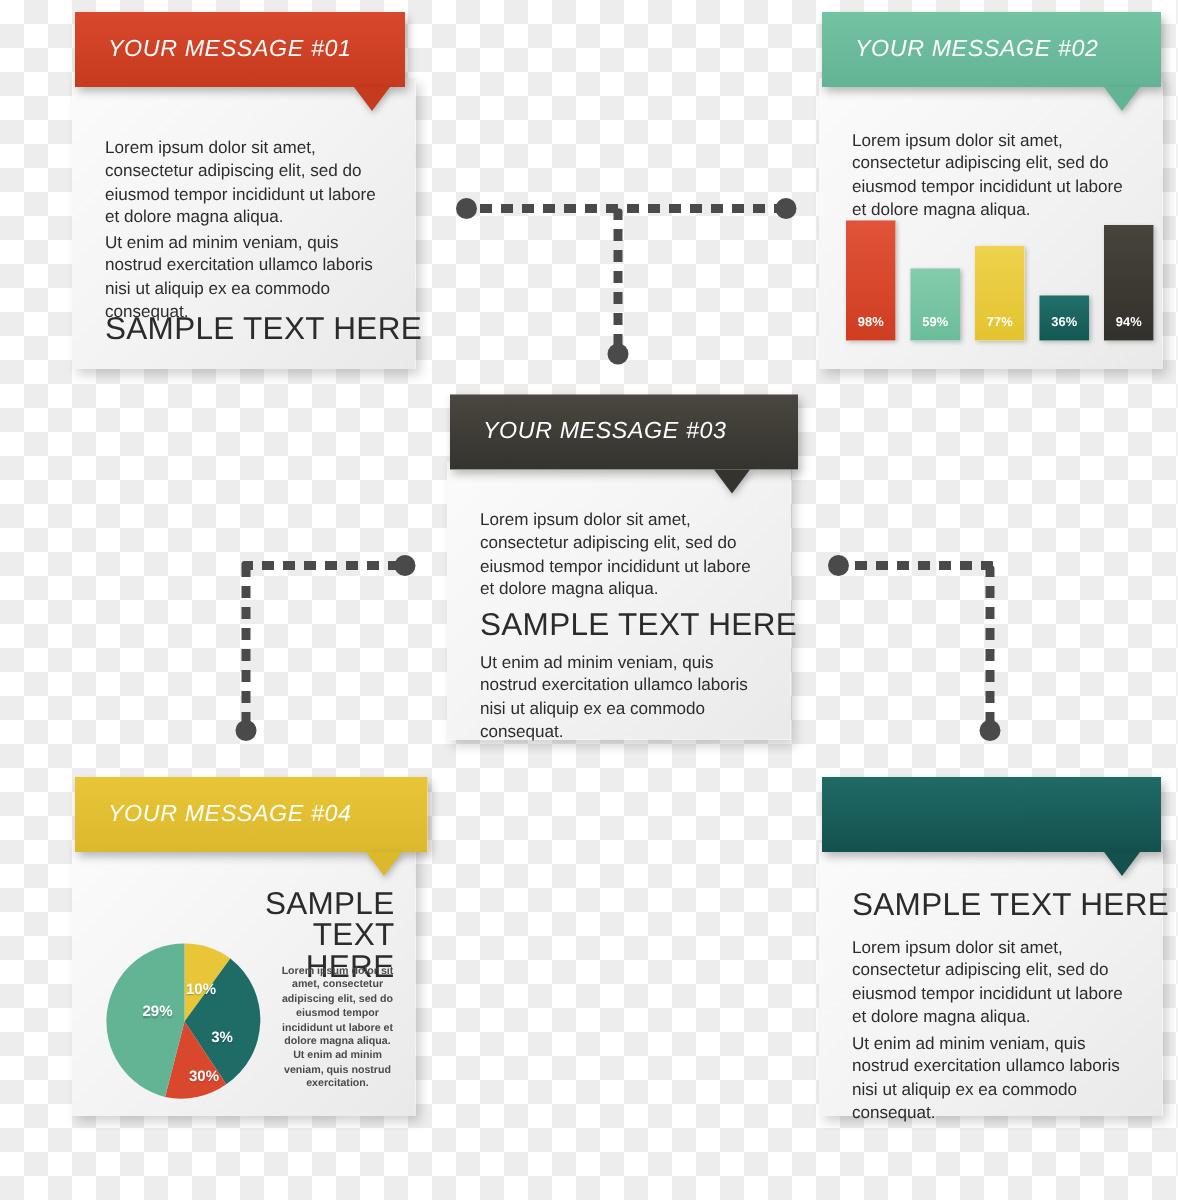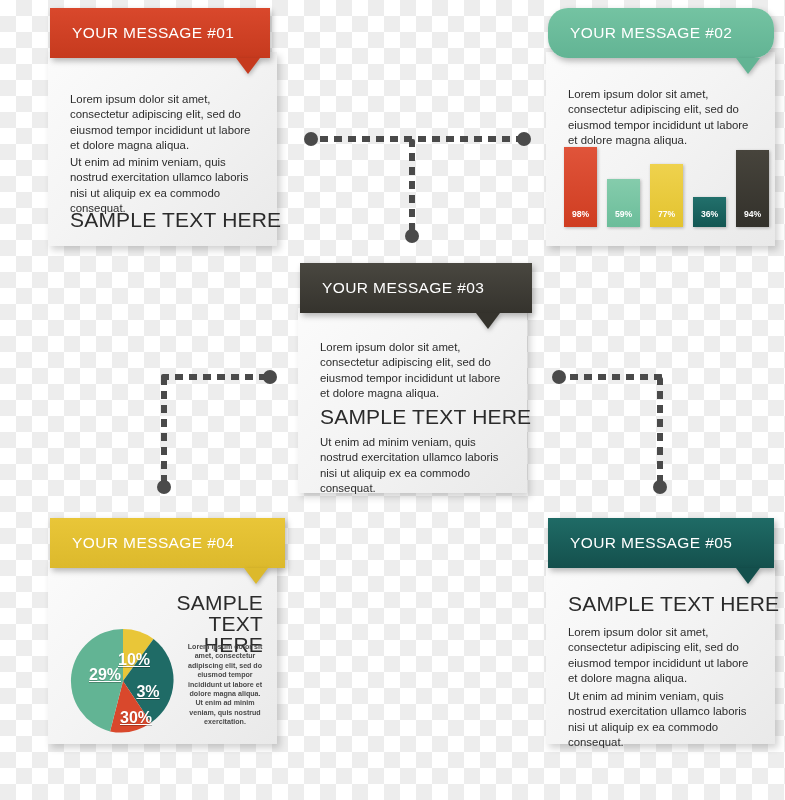--- a/index.html
+++ b/index.html
@@ -33,20 +33,21 @@
     position: absolute;
     background: linear-gradient(135deg, #fbfbfb 0%, #f4f4f4 45%, #e9e9e9 100%);
     box-shadow: 3px 4px 7px rgba(0,0,0,0.18);
   }
   .card-header {
     position: absolute;
     color: #ffffff;
     box-shadow: 2px 3px 6px rgba(0,0,0,0.28);
     display: flex;
     align-items: center;
+    font-style: italic;
   }
   .card-header .title {
     font-size: 15.5px;
     font-weight: 400;
     letter-spacing: 0.4px;
     padding-left: 22px;
     white-space: nowrap;
   }
   .header-tail {
     position: absolute;
@@ -54,21 +55,21 @@
     height: 0;
     border-left: 12px solid transparent;
     border-right: 12px solid transparent;
     top: 100%;
     filter: drop-shadow(1px 2px 2px rgba(0,0,0,0.25));
   }
 
   
   .hdr-red    { background: linear-gradient(180deg, #d9482c 0%, #c63a1e 100%); }
   .tail-red   { border-top: 16px solid #c63a1e; }
-  .hdr-green  { background: linear-gradient(180deg, #74c3a2 0%, #62b494 100%); border-radius: 20px; }
+  .hdr-green  { background: linear-gradient(180deg, #74c3a2 0%, #62b494 100%); }
   .tail-green { border-top: 16px solid #62b494; }
   .hdr-dark   { background: linear-gradient(180deg, #494740 0%, #35332d 100%); }
   .tail-dark  { border-top: 16px solid #35332d; }
   .hdr-yellow { background: linear-gradient(180deg, #e9c638 0%, #dcb92c 100%); }
   .tail-yellow{ border-top: 16px solid #dcb92c; }
   .hdr-teal   { background: linear-gradient(180deg, #1f6b66 0%, #14504d 100%); }
   .tail-teal  { border-top: 16px solid #14504d; }
 
   
   .para {
@@ -110,25 +111,24 @@
     font-size: 8.6px;
     font-weight: 700;
     padding-bottom: 8px;
   }
 
   
   .pie-wrap { position: absolute; }
   .pie-label {
     position: absolute;
     color: #ffffff;
-    font-size: 16px;
+    font-size: 10px;
     font-weight: 600;
     transform: translate(-50%, -50%);
     text-shadow: 0 1px 1px rgba(0,0,0,0.25);
-    text-decoration: underline;
   }
 
   
   .conn { position: absolute; }
   .seg-h, .seg-v {
     position: absolute;
     background-image: repeating-linear-gradient(
       to right, #4a4a4a 0 8px, transparent 8px 14px);
     height: 6px;
     border-radius: 2px;
@@ -232,21 +232,20 @@
     </div>
   </div>
 
   <div class="card">
     <div class="card-body" style="left:546px; top:562px; width:229px; height:182px;">
       <div class="sample" style="left:22px; top:30px;">SAMPLE TEXT HERE</div>
       <div class="para" style="left:22px; top:63px; width:190px;">Lorem ipsum dolor sit amet, consectetur adipiscing elit, sed do eiusmod tempor incididunt ut labore et dolore magna aliqua.</div>
       <div class="para" style="left:22px; top:127px; width:195px;">Ut enim ad minim veniam, quis nostrud exercitation ullamco laboris nisi ut aliquip ex ea commodo consequat.</div>
     </div>
     <div class="card-header hdr-teal" style="left:548px; top:518px; width:226px; height:50px;">
-      <div class="title">YOUR MESSAGE #05</div>
       <div class="header-tail tail-teal" style="left:188px;"></div>
     </div>
   </div>
 
   <div class="conn">
     <div class="seg-h" style="left:306px; top:136px; width:222px;"></div>
     <div class="seg-v" style="left:409px; top:139px; height:96px;"></div>
     <div class="node" style="left:311px; top:139px;"></div>
     <div class="node" style="left:524px; top:139px;"></div>
     <div class="node" style="left:412px; top:236px;"></div>

